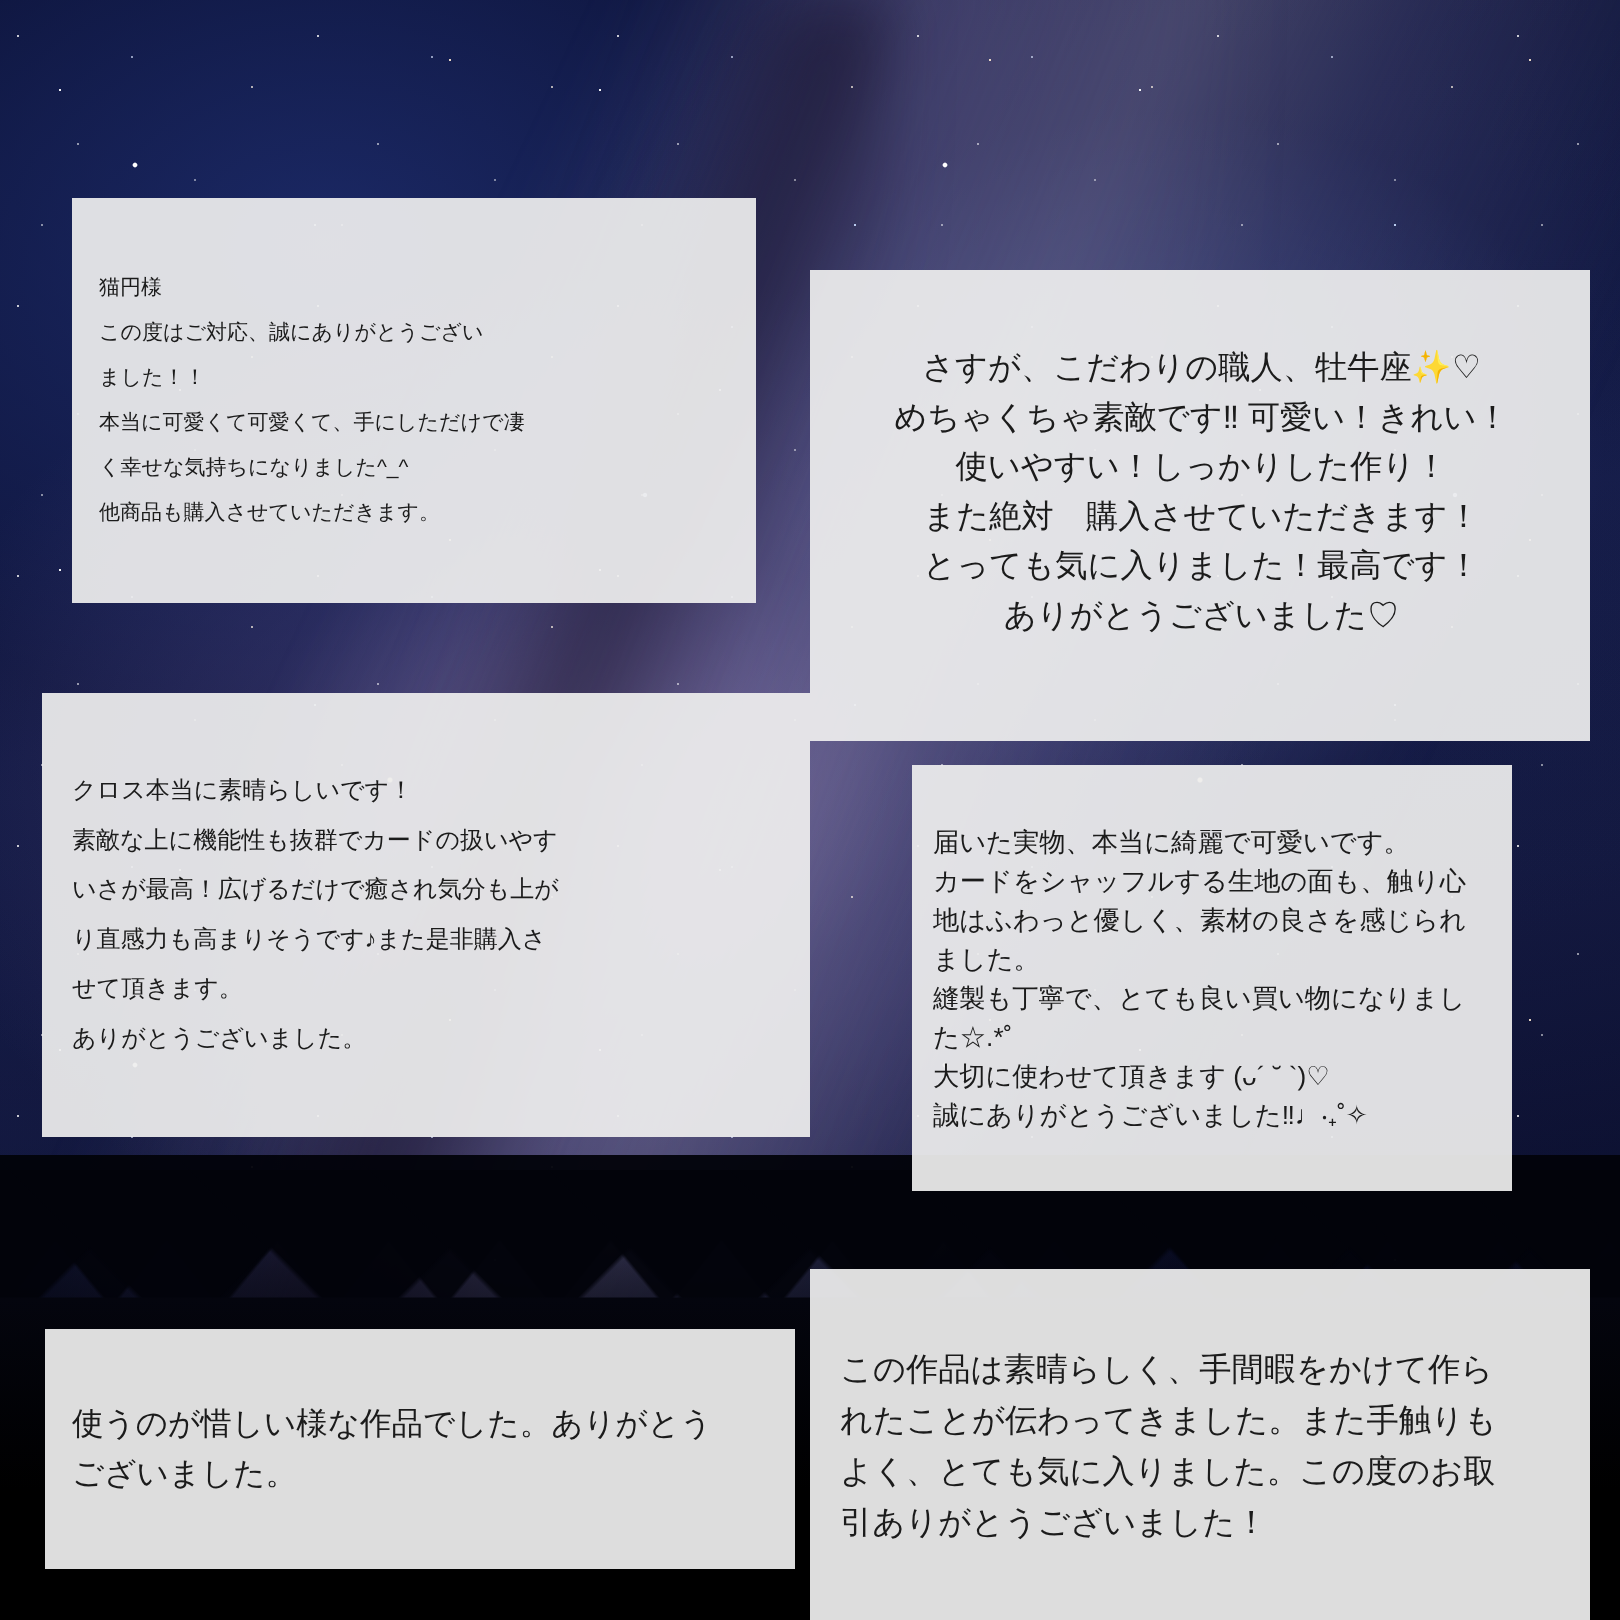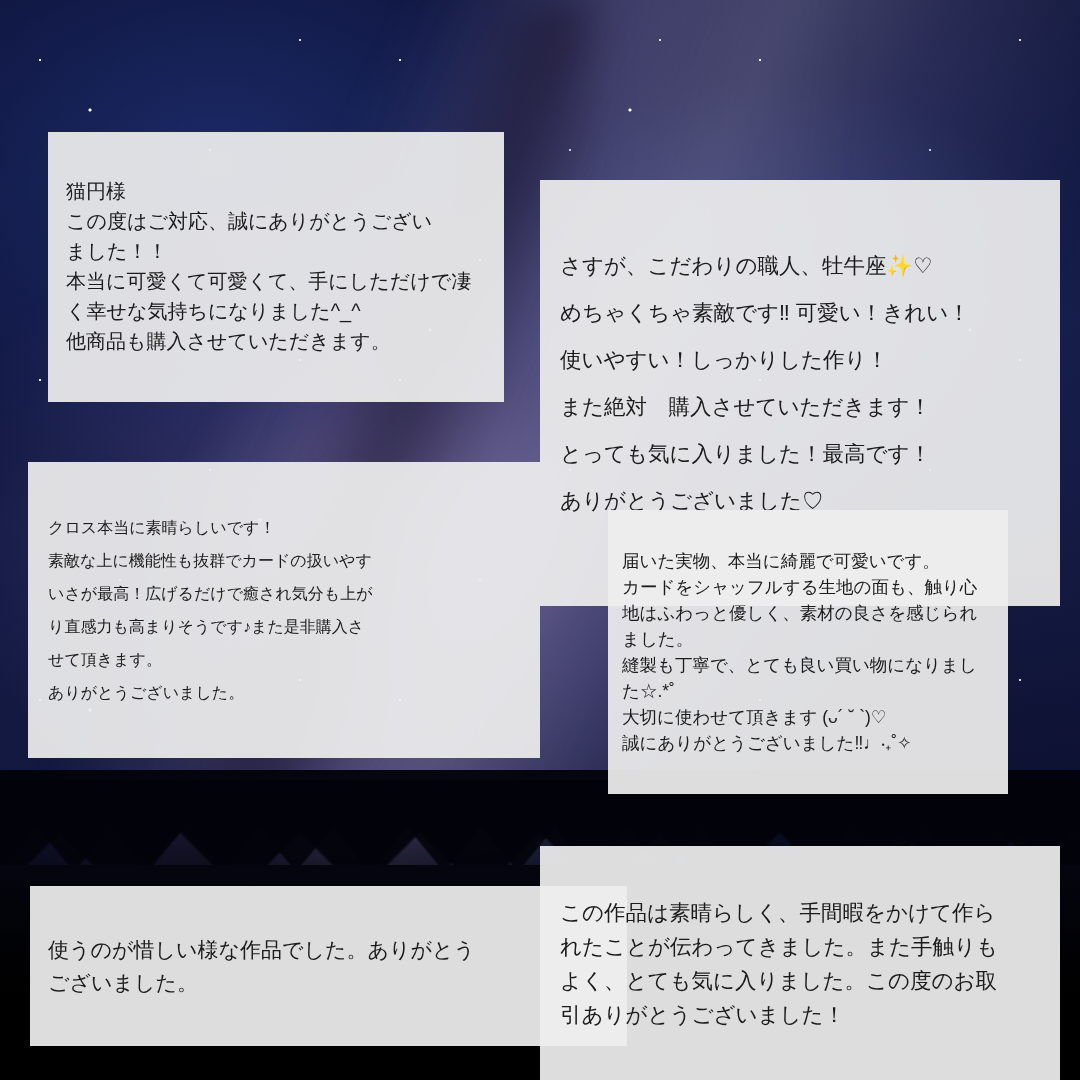--- a/index.html
+++ b/index.html
@@ -127,25 +127,25 @@
   .card {
     position: absolute;
     background: rgba(238,238,238,0.93);
     color: #1b1b1b;
     box-sizing: border-box;
     white-space: pre-line;
   }
   .card span {
     display: block;
   }
-  #card1 { left: 48px;  top: 132px;  width: 456px; padding: 14px 16px 16px 18px; font-size: 20px; line-height: 30px; }
-  #card2 { left: 540px; top: 180px;  width: 520px; padding: 16px 18px 34px 20px; font-size: 21.5px; line-height: 47px; }
+  #card1 { left: 48px;  top: 132px;  width: 456px; padding: 14px 16px 16px 18px; font-size: 14px; line-height: 30px; }
+  #card2 { left: 540px; top: 180px;  width: 520px; padding: 16px 18px 34px 20px; font-size: 21.5px; line-height: 33px; text-align: center; }
   #card3 { left: 28px;  top: 462px;  width: 512px; padding: 16px 16px 16px 20px; font-size: 16px; line-height: 33px; }
   #card4 { left: 608px; top: 510px;  width: 400px; padding: 12px 14px 12px 14px; font-size: 17.5px; line-height: 26px; }
-  #card5 { left: 30px;  top: 886px;  width: 597px; padding: 14px 14px 14px 18px; font-size: 21px;   line-height: 33px; }
+  #card5 { left: 30px;  top: 886px;  width: 500px; padding: 14px 14px 14px 18px; font-size: 21px;   line-height: 33px; }
   #card6 { left: 540px; top: 846px;  width: 520px; padding: 16px 16px 16px 20px; font-size: 21.5px; line-height: 34px; }
 </style>
 </head>
 <body>
 
 <div id="stage">
 
   <div class="sky"></div>
   <div class="haze"></div>
   <div class="haze2"></div>

